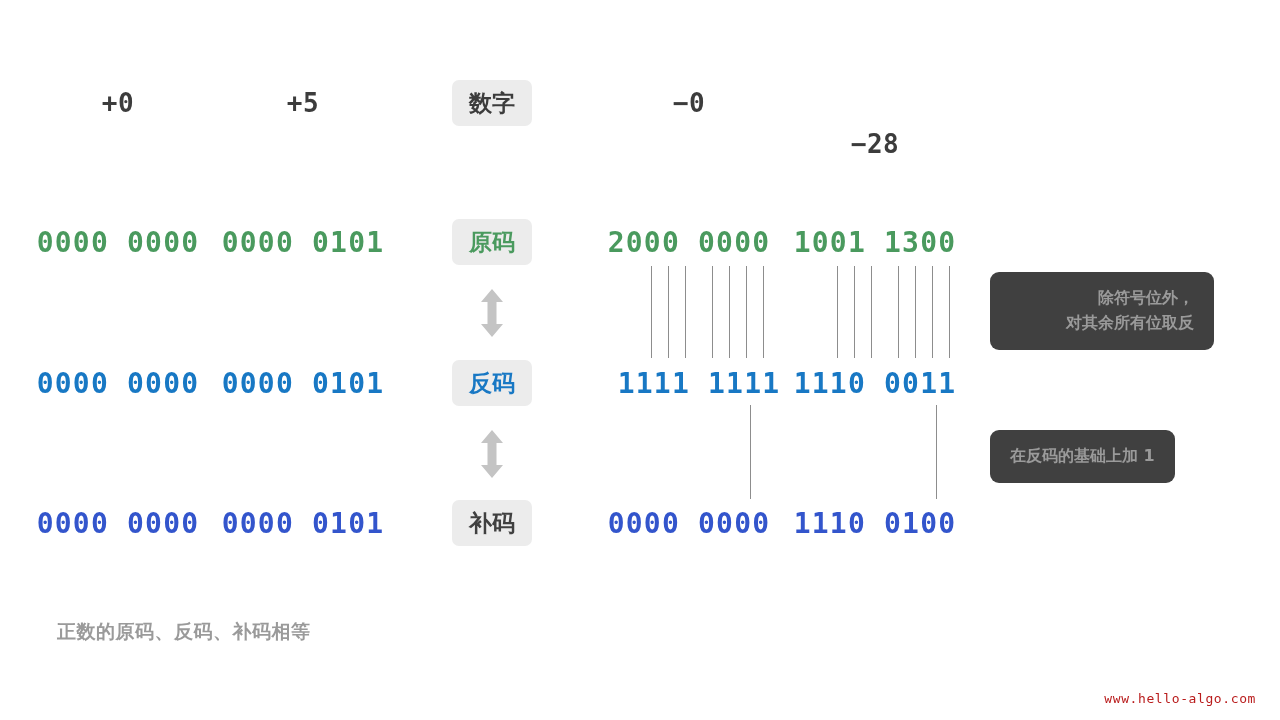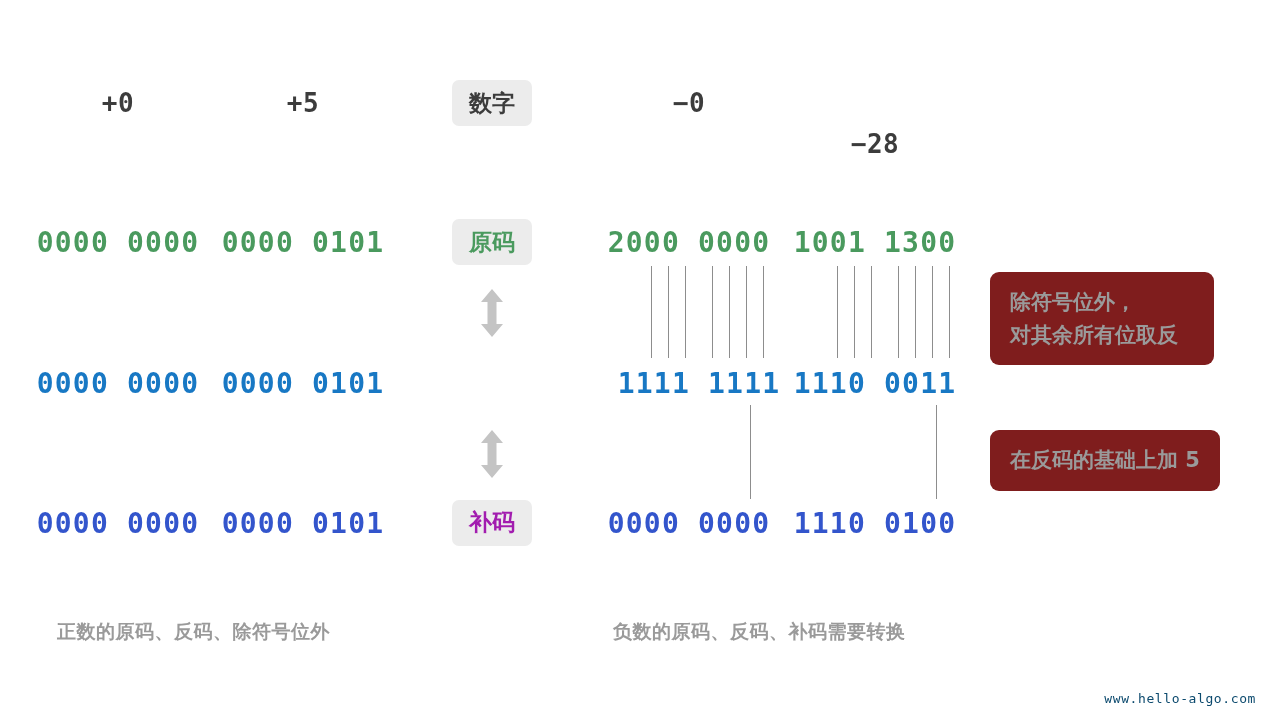--- a/index.html
+++ b/index.html
@@ -24,52 +24,53 @@
   
   .pill{
     background:#ececec;border-radius:7px;
     display:inline-block;
     font-size:23px;font-weight:bold;
     padding:11px 17px;line-height:1.05;
   }
   .pill-head{color:#3c3c3c;}
   .pill-ones{color:#4a9a5e;}
   .pill-inv{color:#1878c4;}
-  .pill-two{color:#a21caf;font-family:Liberation Serif, serif;}
+  .pill-two{color:#404040;}
 
   
   .bits{
     font-family:"DejaVu Sans Mono","Liberation Mono",monospace;
     font-size:28px;font-weight:bold;letter-spacing:1.2px;
   }
   .c-green{color:#4a9a5e;}
   .c-blue{color:#1878c4;}
   .c-dblue{color:#3355cc;}
 
   
   .note{
     position:absolute;
-    background:#7f1d1d;border-radius:9px;
-    color:#9a9a9a;font-size:21px;font-weight:bold;
+    background:#404040;border-radius:9px;
+    color:#9a9a9a;font-size:16px;font-weight:bold;
     padding:14px 20px;line-height:1.55;
     white-space:pre-line;
+    text-align:right;
   }
 
   
   .caption{
     position:absolute;
     color:#9a9a9a;font-size:19px;font-weight:bold;letter-spacing:0.5px;
     white-space:nowrap;
   }
 
   
   .watermark{
     position:absolute;right:24px;bottom:14px;
     font-family:"DejaVu Sans Mono","Liberation Mono",monospace;
-    font-size:13px;color:#0c4a6e;letter-spacing:0.6px;
+    font-size:13px;color:#b91c1c;letter-spacing:0.6px;
   }
 
   
   .arrow{position:absolute;transform:translate(-50%,-50%);width:30px;height:52px;}
 
   
   .hair{position:absolute;width:1px;background:#8d8d8d;}
 </style>
 </head>
 <body>
@@ -117,43 +118,45 @@
   <div class="hair" style="left:915px;top:266px;height:92px;"></div>
   <div class="hair" style="left:932px;top:266px;height:92px;"></div>
   <div class="hair" style="left:949px;top:266px;height:92px;"></div>
 
   <div class="note" style="left:990px;top:272px;width:184px;">除符号位外，
 对其余所有位取反</div>
 
   <div class="cell bits c-blue" style="left:118px;top:383px;">0000 0000</div>
   <div class="cell bits c-blue" style="left:303px;top:383px;">0000 0101</div>
 
+  <div class="cell" style="left:492px;top:383px;">
+    <span class="pill pill-inv">反码</span>
+  </div>
 
   <div class="cell bits c-blue" style="left:699px;top:383px;">1111 1111</div>
   <div class="cell bits c-blue" style="left:875px;top:383px;">1110 0011</div>
 
   <div class="arrow" style="left:492px;top:454px;">
     <svg width="30" height="52" viewBox="0 0 30 52" xmlns="http://www.w3.org/2000/svg">
       <polygon points="15,2 26,15 19.5,15 19.5,37 26,37 15,50 4,37 10.5,37 10.5,15 4,15" fill="#c4c4c4"></polygon>
     </svg>
   </div>
 
   <div class="hair" style="left:750px;top:405px;height:94px;"></div>
   <div class="hair" style="left:936px;top:405px;height:94px;"></div>
 
-  <div class="note" style="left:990px;top:430px;">在反码的基础上加 5</div>
+  <div class="note" style="left:990px;top:430px;">在反码的基础上加 1</div>
 
   <div class="cell bits c-dblue" style="left:118px;top:523px;">0000 0000</div>
   <div class="cell bits c-dblue" style="left:303px;top:523px;">0000 0101</div>
 
   <div class="cell" style="left:492px;top:523px;">
     <span class="pill pill-two">补码</span>
   </div>
 
   <div class="cell bits c-dblue" style="left:689px;top:523px;">0000 0000</div>
   <div class="cell bits c-dblue" style="left:875px;top:523px;">1110 0100</div>
 
-  <div class="caption" style="left:57px;top:619px;">正数的原码、反码、除符号位外</div>
-  <div class="caption" style="left:613px;top:619px;">负数的原码、反码、补码需要转换</div>
+  <div class="caption" style="left:57px;top:619px;">正数的原码、反码、补码相等</div>
 
   <div class="watermark">www.hello-algo.com</div>
 
 </div>
 
 </body></html>

